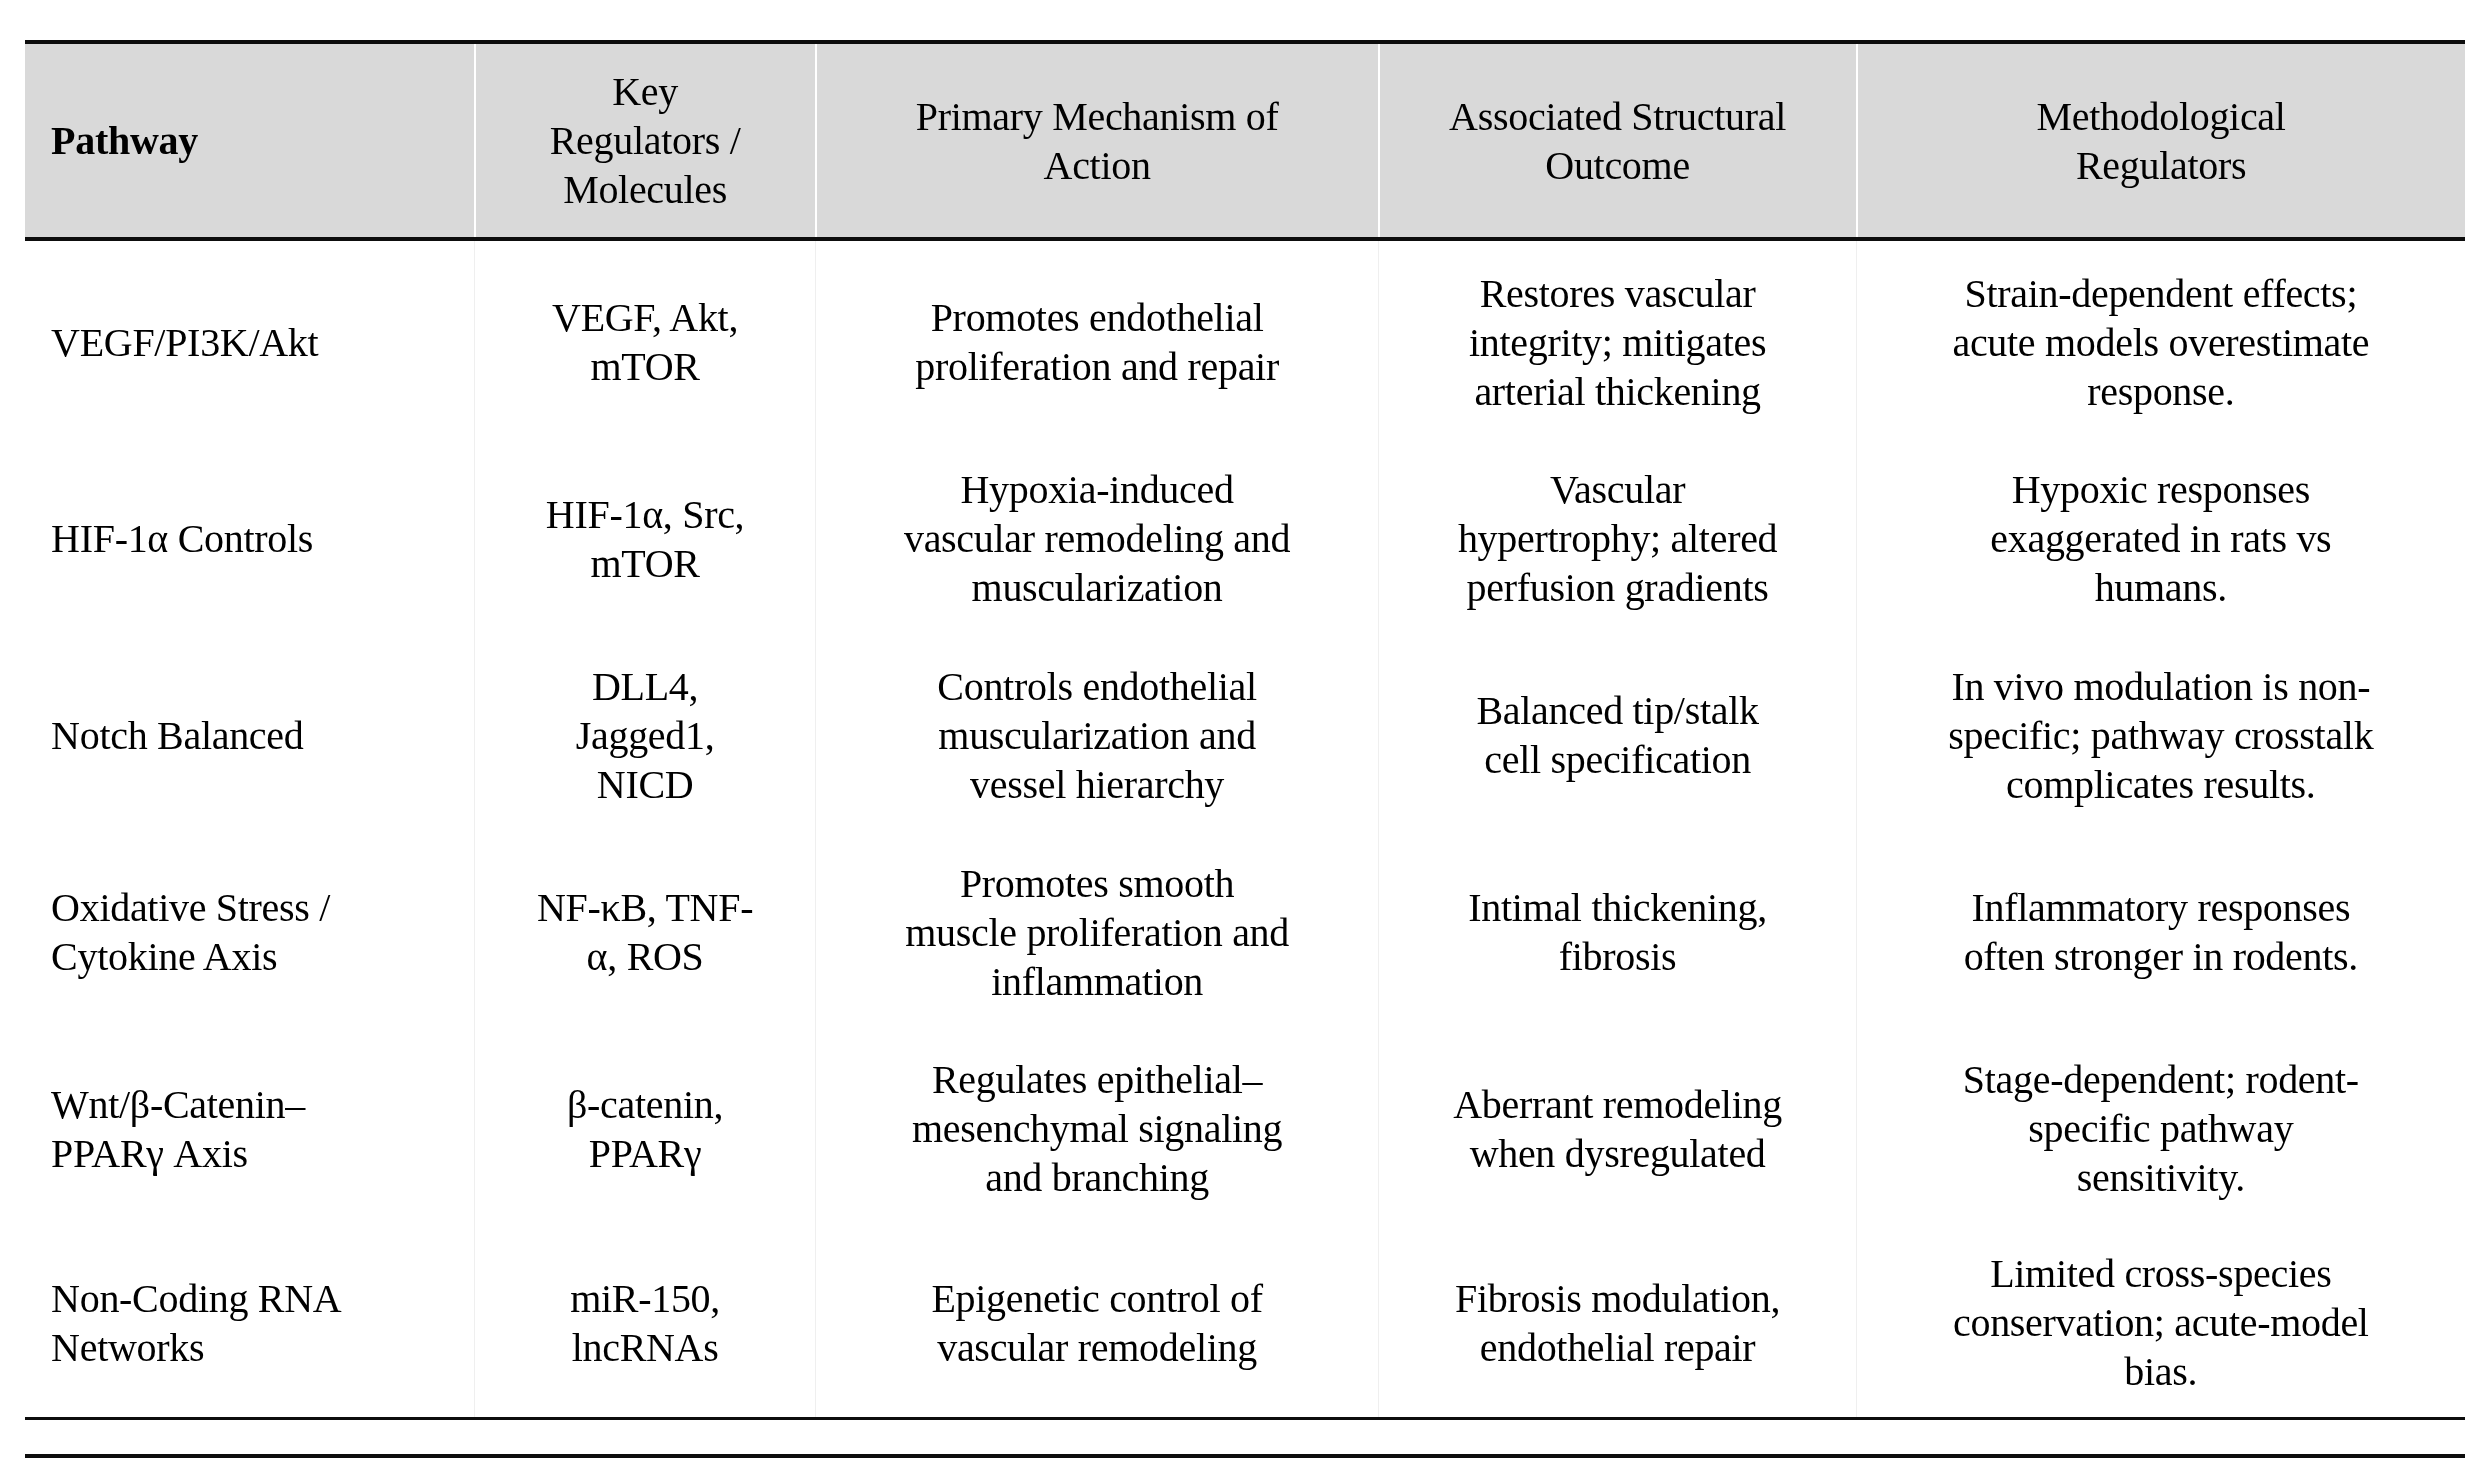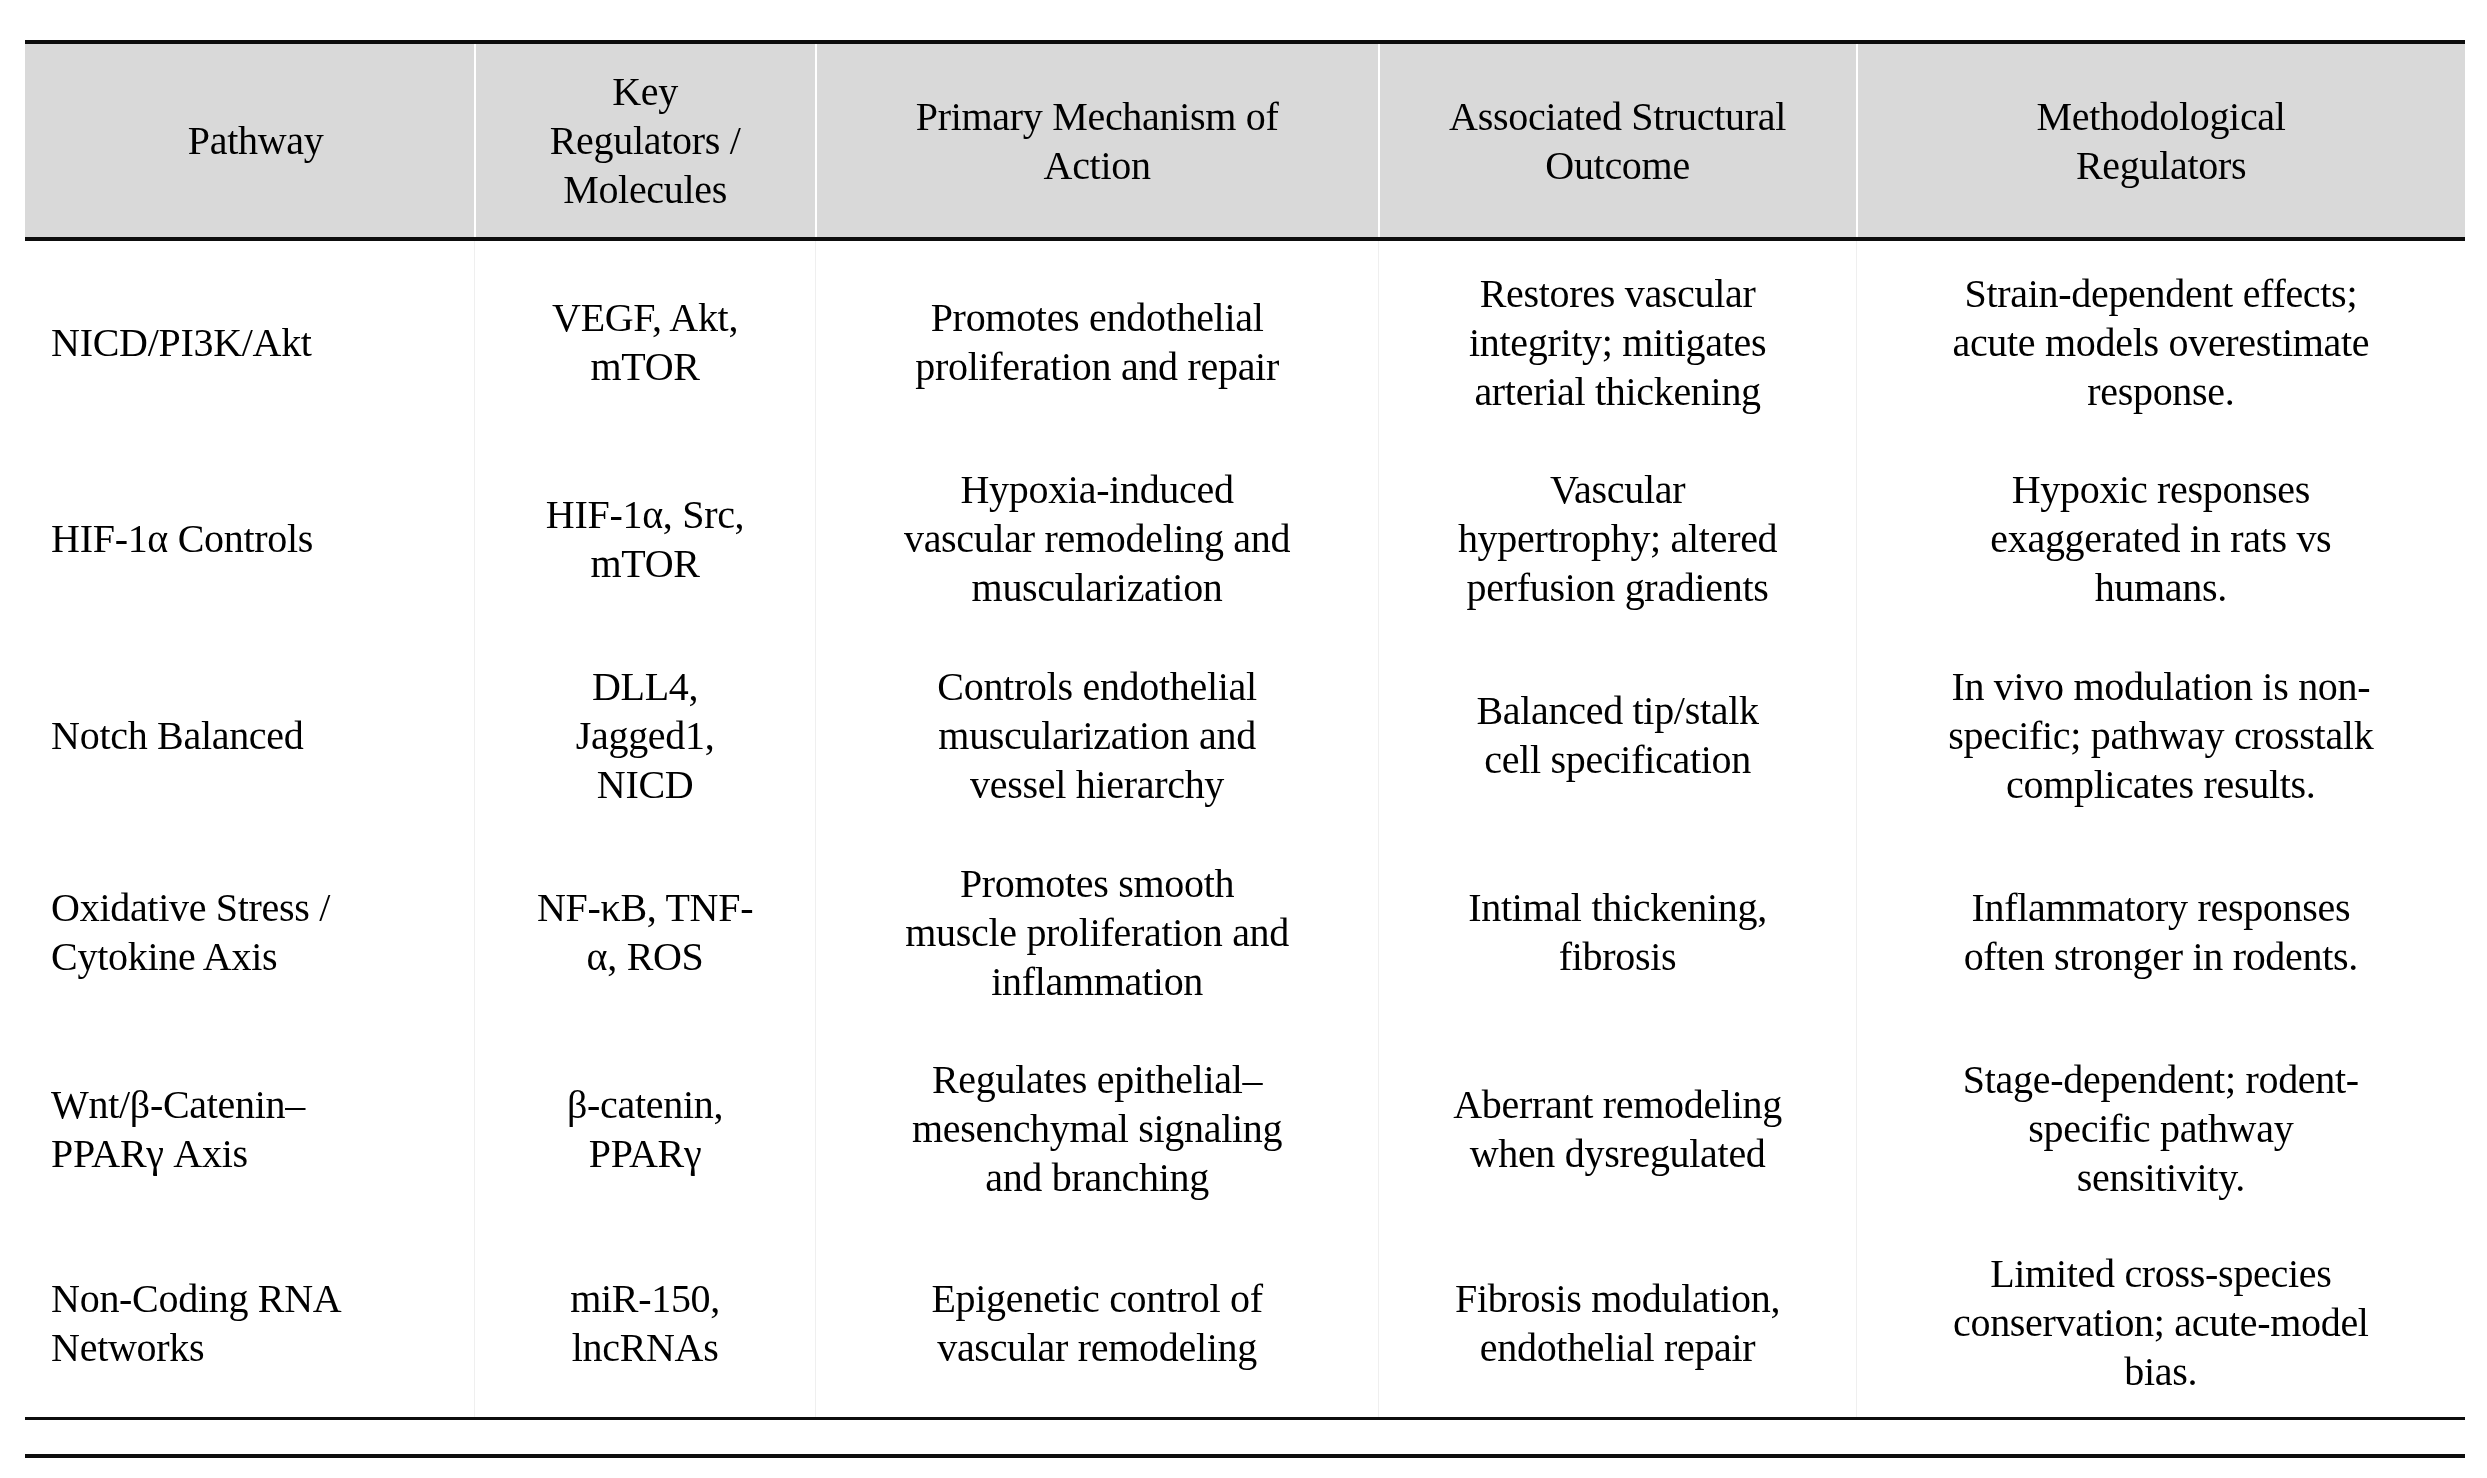--- a/index.html
+++ b/index.html
@@ -32,21 +32,21 @@
     padding: 7.6px 13.3px;
     overflow: hidden;
   }
   .cell-text { white-space: pre-line; display: inline-block; }
   thead tr {
     background: #d9d9d9;
     height: 197px;
     border-bottom: 4.7px solid #0d0d0d;
   }
   thead th { text-align: center; border-left: 2.8px solid rgba(255,255,255,0.75); }
-  thead th:first-child { border-left: none; text-align: center; padding-left: 26.5px; }
+  thead th:first-child { border-left: none; text-align: left; padding-left: 26.5px; font-weight: bold; }
   tbody td { text-align: center; border-left: 1.9px solid #efefef; }
   tbody td:first-child { border-left: none; text-align: left; padding-left: 26.5px; }
   tbody tr:last-child { border-bottom: 3.8px solid #0d0d0d; }
   .bottom-rule {
     width: 2440px;
     height: 4.7px;
     background: #0d0d0d;
     margin-top: 34px;
   }
   .col-pathway     { width: 450px; }
@@ -76,21 +76,21 @@
         <th><span class="cell-text">Primary Mechanism of
 Action</span></th>
         <th><span class="cell-text">Associated Structural
 Outcome</span></th>
         <th><span class="cell-text">Methodological
 Regulators</span></th>
       </tr>
     </thead>
     <tbody>
       <tr style="height:204px">
-        <td><span class="cell-text">NICD/PI3K/Akt</span></td>
+        <td><span class="cell-text">VEGF/PI3K/Akt</span></td>
         <td><span class="cell-text">VEGF, Akt,
 mTOR</span></td>
         <td><span class="cell-text">Promotes endothelial
 proliferation and repair</span></td>
         <td><span class="cell-text">Restores vascular
 integrity; mitigates
 arterial thickening</span></td>
         <td><span class="cell-text">Strain-dependent effects;
 acute models overestimate
 response.</span></td>

